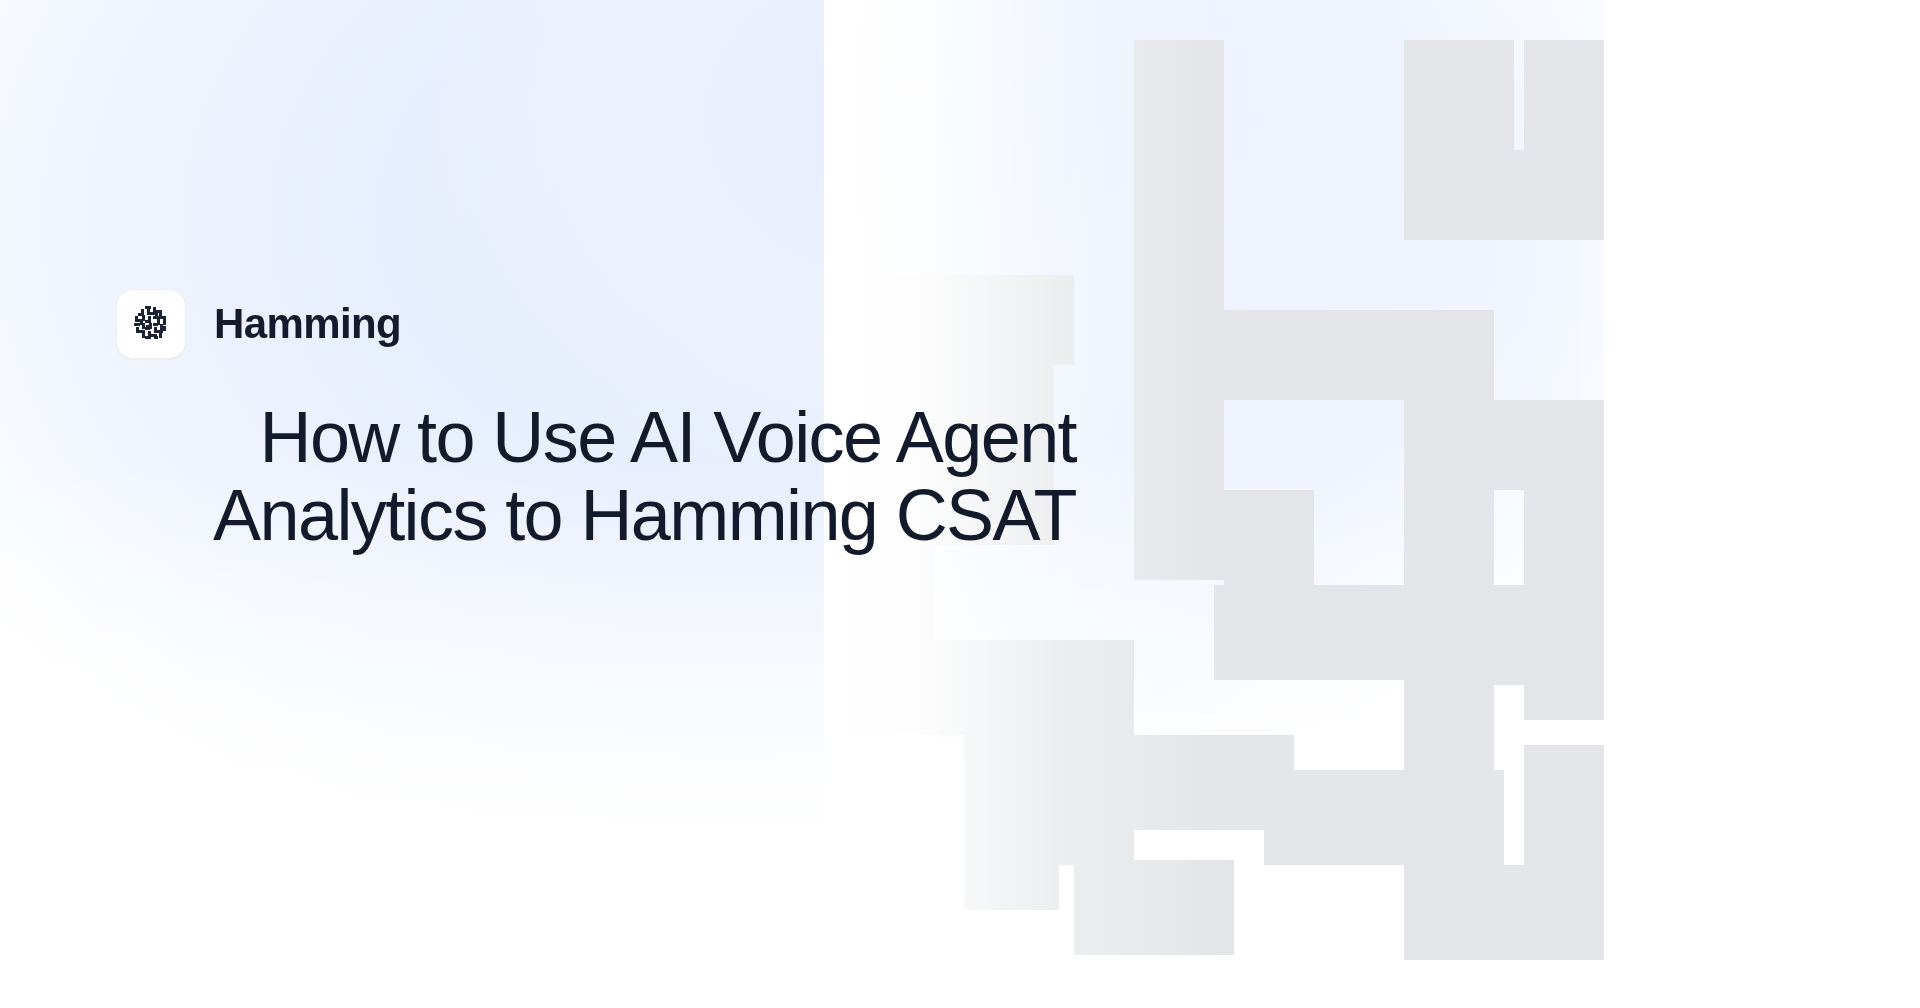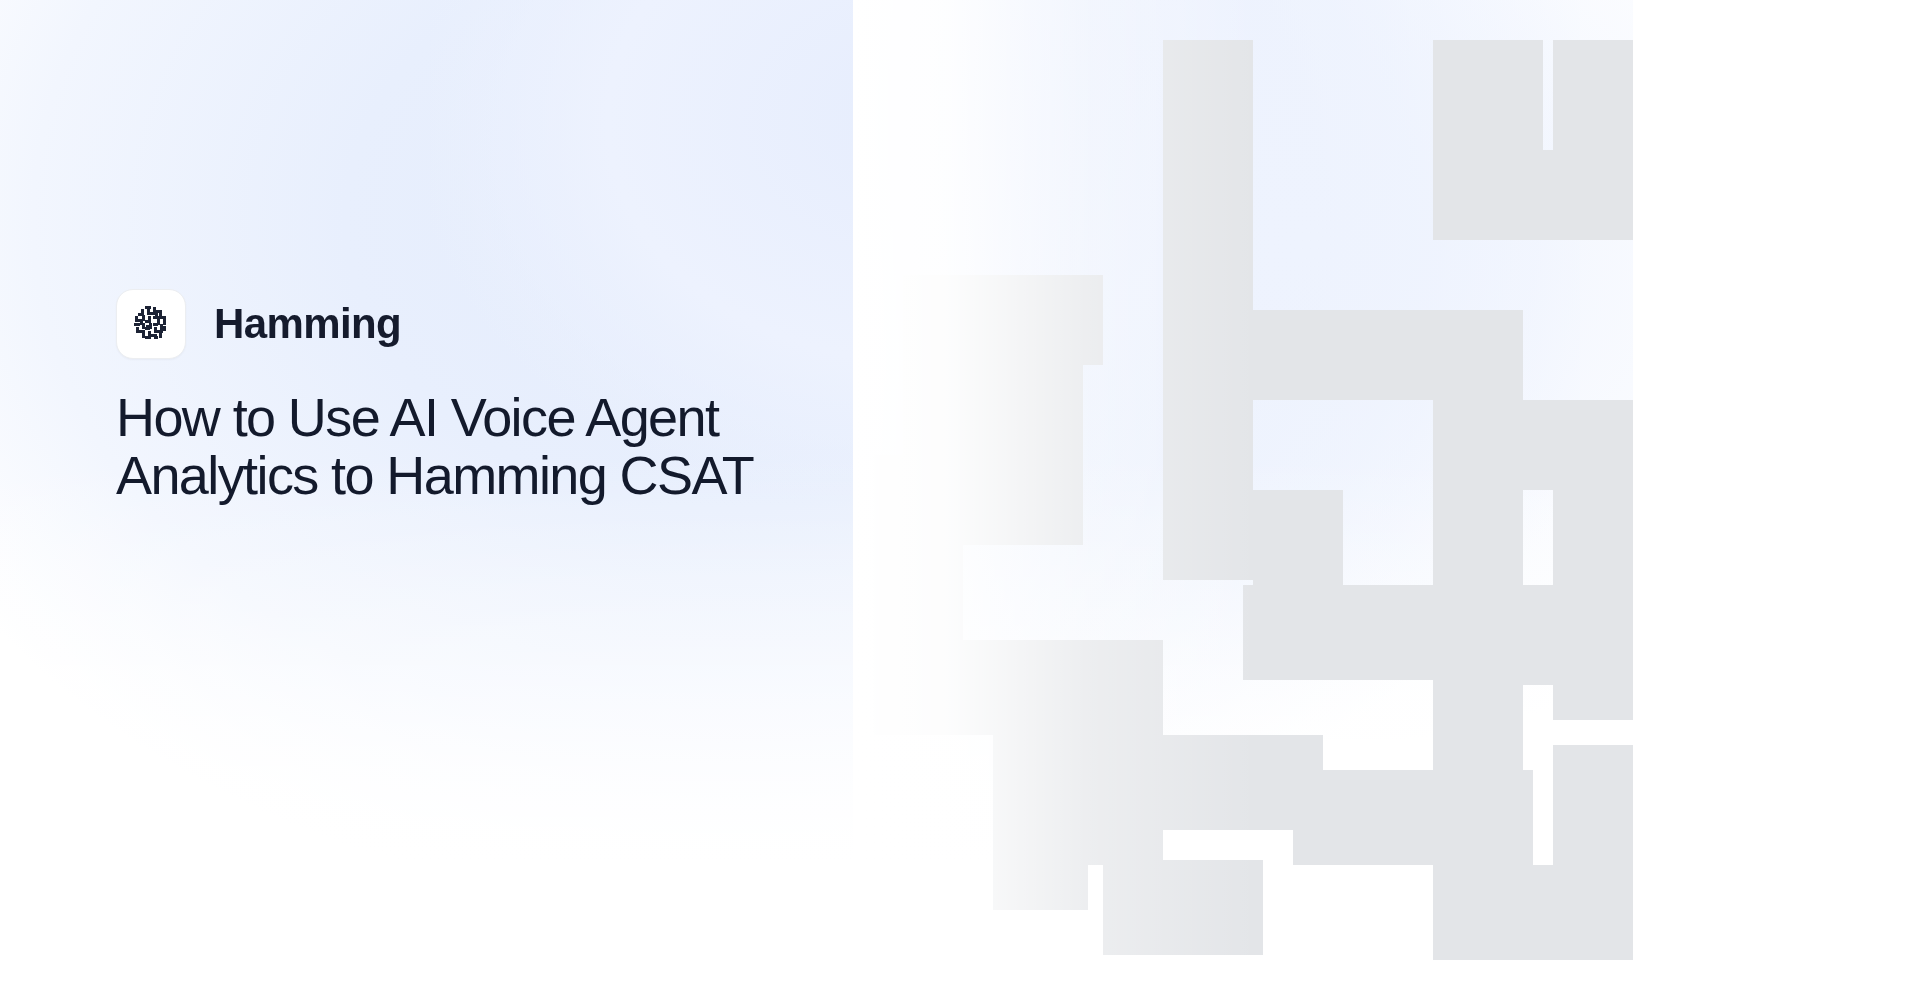--- a/index.html
+++ b/index.html
@@ -14,21 +14,20 @@
     font-family: "Liberation Sans", "DejaVu Sans", sans-serif;
     background: #ffffff;
   }
 
   #cover {
     position: relative;
     width: 1604px;
     height: 1008px;
     background: #ffffff;
     overflow: hidden;
-    padding-left: 29px;
   }
 
   
   .glow-layer {
     position: absolute;
     inset: 0;
     pointer-events: none;
   }
   .glow-a {
     position: absolute;
@@ -126,27 +125,28 @@
   .brand-name {
     font-size: 42px;
     font-weight: 700;
     letter-spacing: -0.6px;
     color: #151b2d;
     line-height: 1;
     white-space: nowrap;
   }
 
   .cover-title {
-    margin-top: 28px;
-    font-size: 54px;
+    margin-top: 39px;
+    font-size: 72px;
     font-weight: 400;
     line-height: 1.08;
     letter-spacing: -1.6px;
     color: #131a2c;
     max-width: 960px;
+    text-align: right;
   }
   .cover-title .tline { display: block; }
 </style>
 </head>
 <body>
 
 <div id="cover">
 
   <div class="glow-layer">
     <div class="glow-a"></div>

